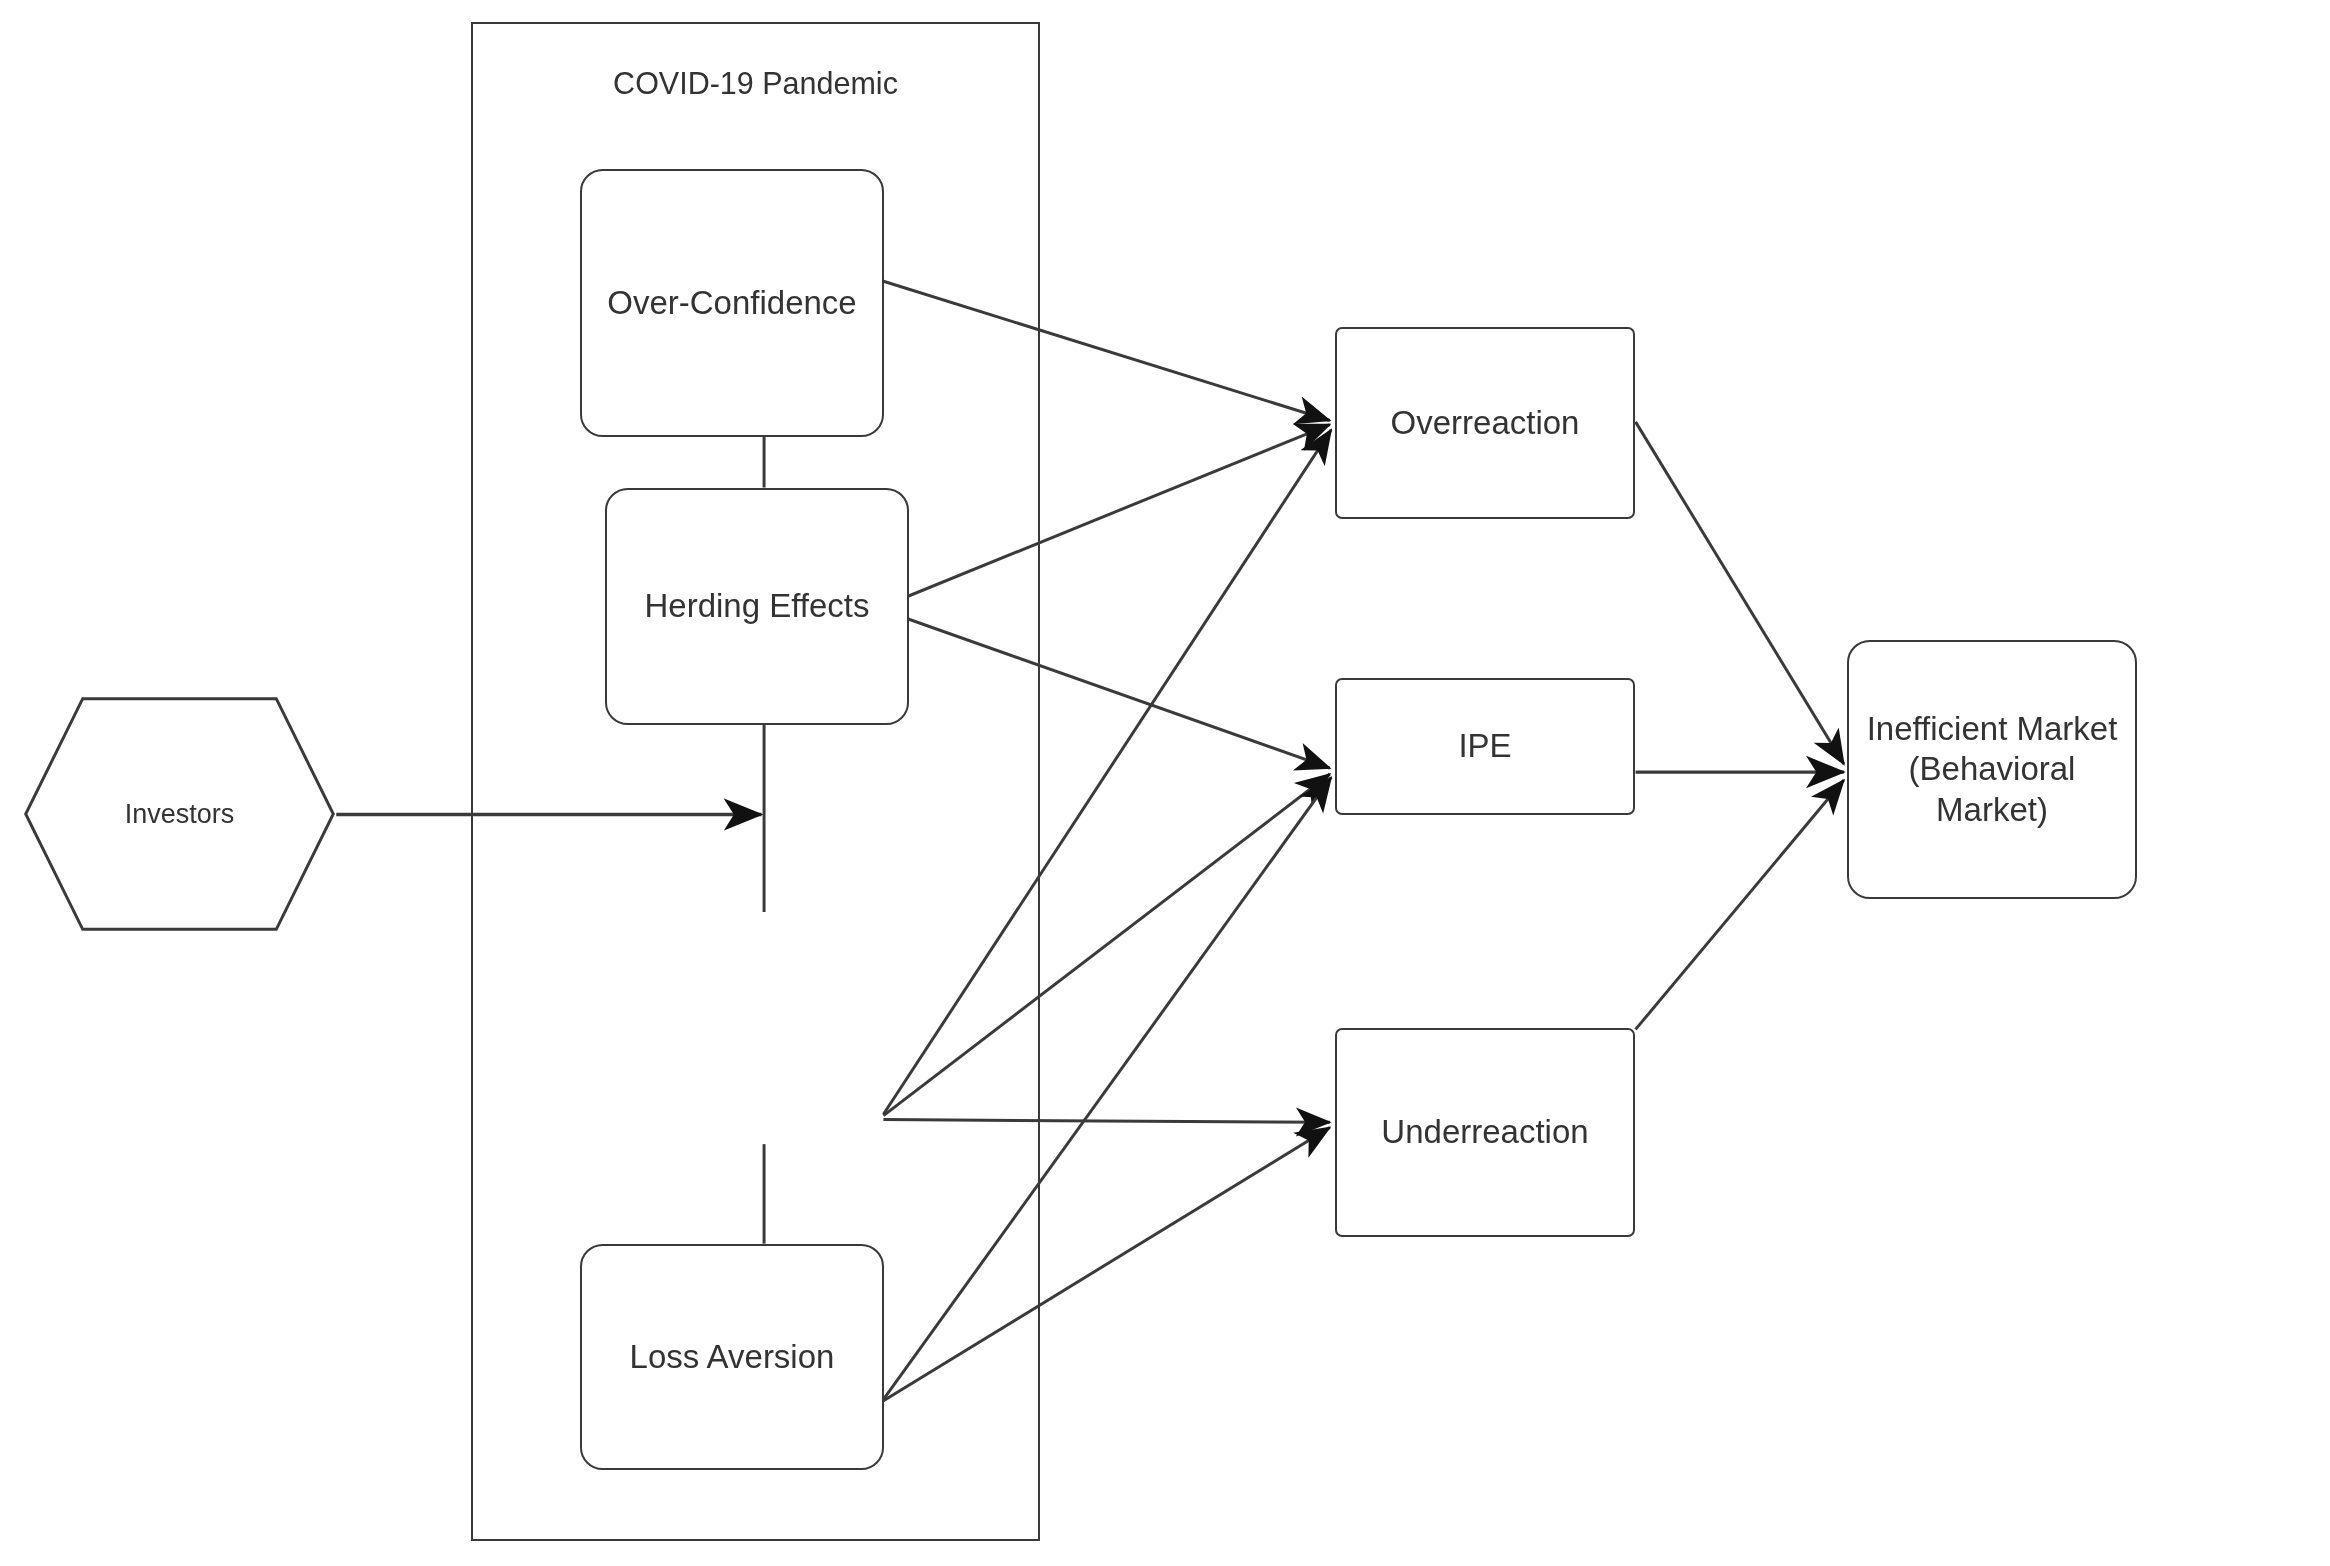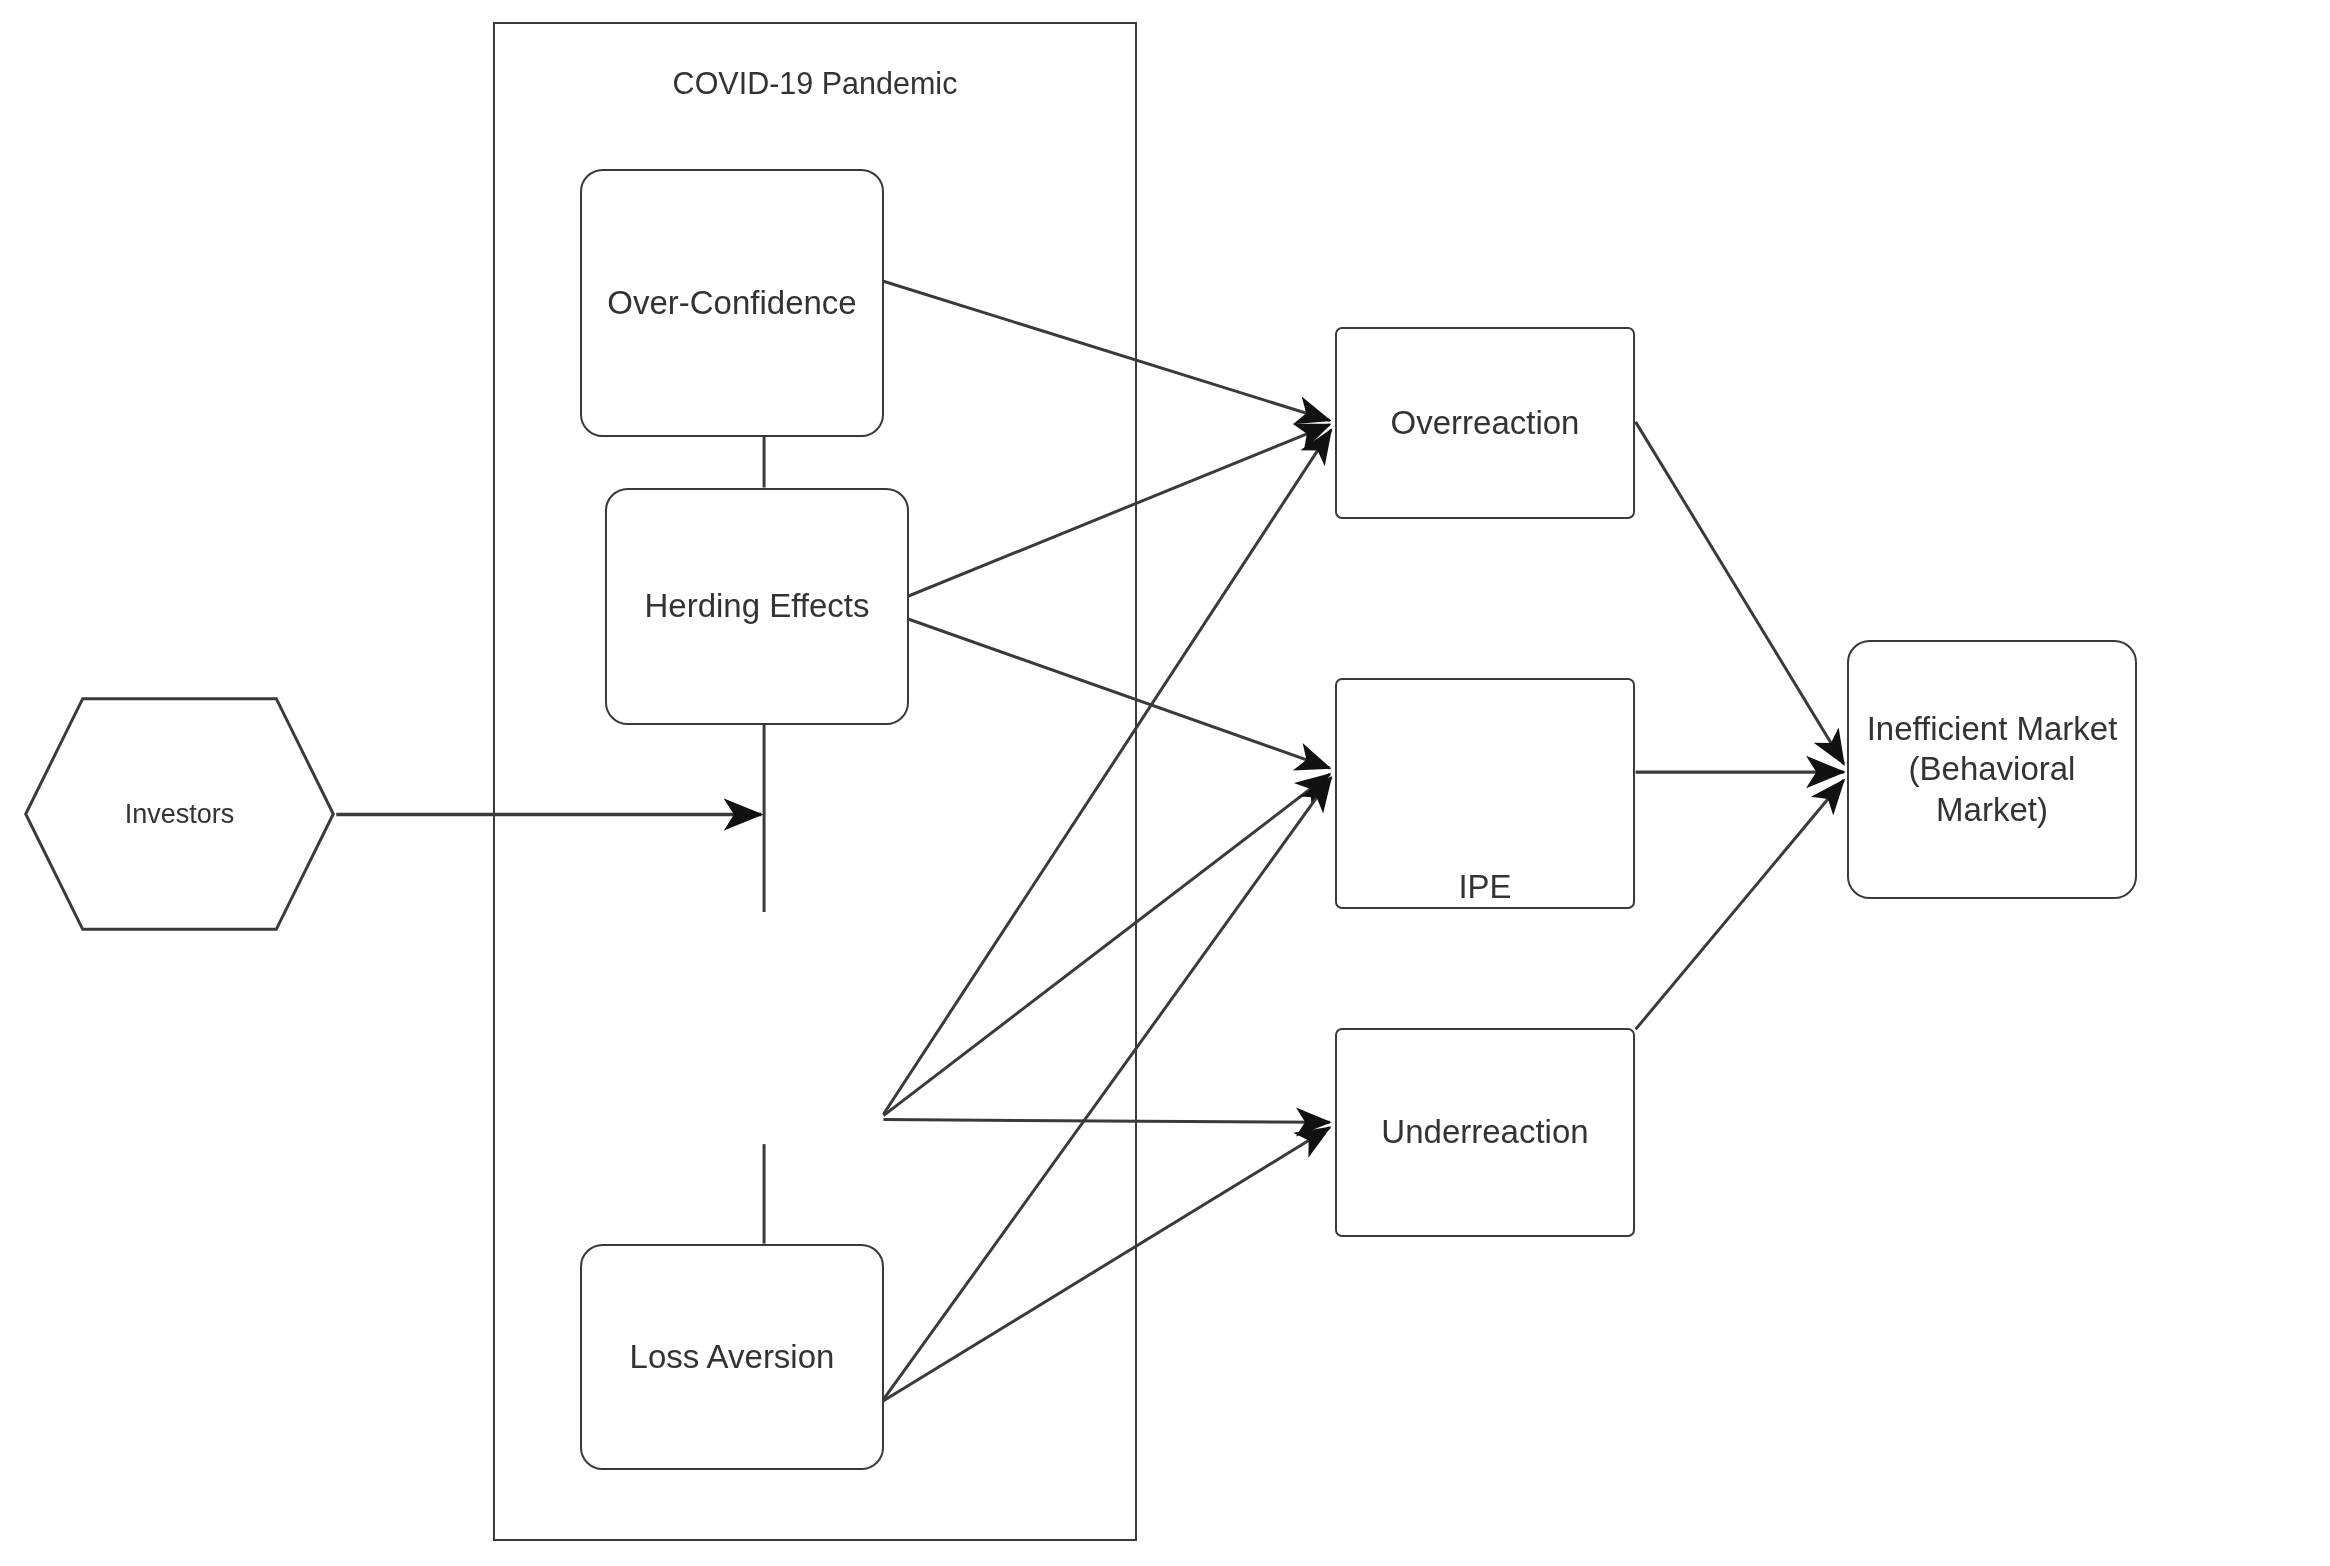--- a/index.html
+++ b/index.html
@@ -56,21 +56,21 @@
       <line x1="1332" y1="2112" x2="2005" y2="1700" marker-end="url(#ah)"></line>
 
       <line x1="2466" y1="636" x2="2780" y2="1152" marker-end="url(#ah)"></line>
 
       <line x1="2466" y1="1164" x2="2780" y2="1164" stroke-width="5" marker-end="url(#ah)"></line>
 
       <line x1="2466" y1="1552" x2="2780" y2="1176" marker-end="url(#ah)"></line>
     </g>
   </svg>
 
-  <div class="grp" style="left:493px;top:22px;width:644px;height:1519px;">
+  <div class="grp" style="left:471px;top:22px;width:569px;height:1519px;">
     <div class="grp-title" style="top:44px;">COVID-19 Pandemic</div>
   </div>
 
   <div class="hexwrap" style="left:23px;top:696px;width:313px;height:236px;">
     <svg width="313" height="236" viewBox="0 0 472 356" xmlns="http://www.w3.org/2000/svg">
       <polygon points="90,4 382,4 468,178 382,352 90,352 4,178" fill="#ffffff" stroke="#3a3a3a" stroke-width="4.5"></polygon>
     </svg>
     <div class="hexlabel">Investors</div>
   </div>
 
@@ -84,21 +84,21 @@
 
 
   <div class="node rounded" style="left:580px;top:1244px;width:304px;height:226px;">
     <span>Loss Aversion</span>
   </div>
 
   <div class="node rect" style="left:1335px;top:327px;width:300px;height:192px;">
     <span>Overreaction</span>
   </div>
 
-  <div class="node rect" style="left:1335px;top:678px;width:300px;height:231px;align-items:flex-end;">
+  <div class="node rect" style="left:1335px;top:678px;width:300px;height:137px;">
     <span>IPE</span>
   </div>
 
   <div class="node rect" style="left:1335px;top:1028px;width:300px;height:209px;">
     <span>Underreaction</span>
   </div>
 
   <div class="node rounded" style="left:1847px;top:640px;width:290px;height:259px;flex-direction:column;">
     <span>Inefficient Market</span>
     <span>(Behavioral Market)</span>

